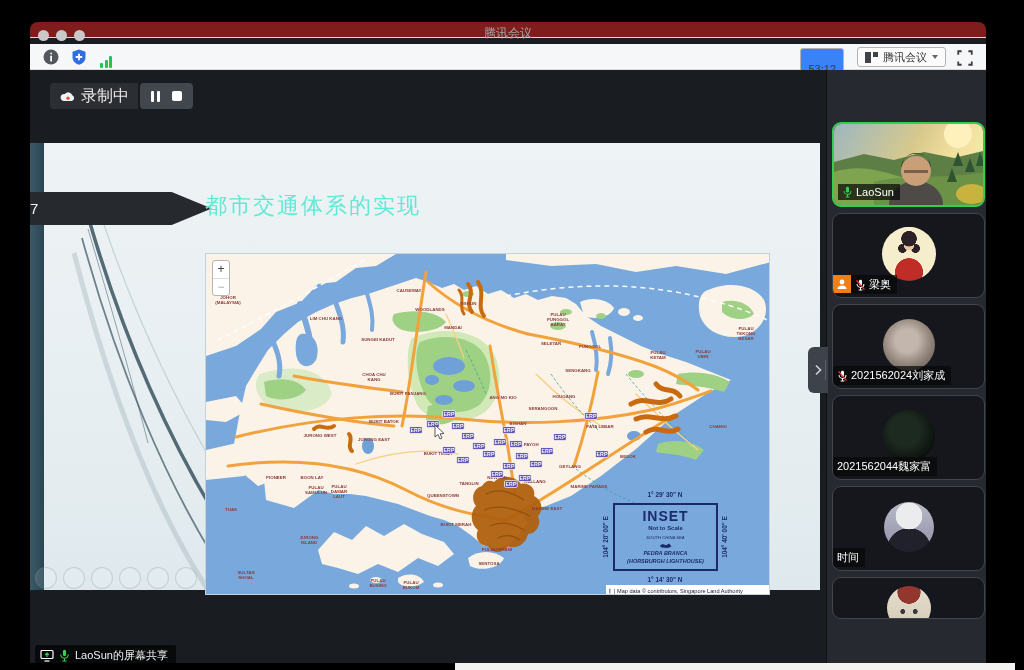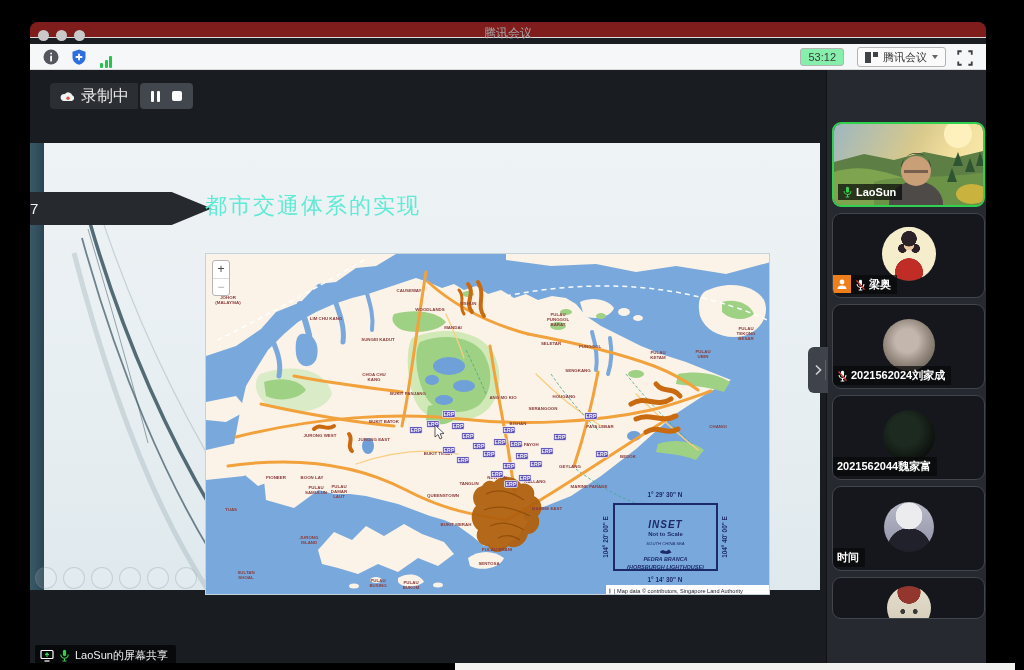--- a/index.html
+++ b/index.html
@@ -13,21 +13,21 @@
   .tdot.d1{left:8px}.tdot.d2{left:26px}.tdot.d3{left:44px}
   .wtitle{position:absolute;left:0;right:0;top:0;height:22px;line-height:22px;text-align:center;font-size:12px;color:#a6a6aa;}
 
   .toolbar{position:absolute;left:0;top:22px;width:956px;height:26px;background:#f6f7f8;border-bottom:1px solid #dadada;}
   .tb-ic{position:absolute;top:4px;width:18px;height:18px;}
   .ic-info{left:12px;}
   .ic-shield{left:40px;}
   .ic-signal{left:70px;top:6px;display:flex;align-items:flex-end;gap:1.5px;}
   .bar{width:3px;background:#29c24e;border-radius:1px;}
   .b1{height:5px}.b2{height:8px}.b3{height:12px}
-  .timer-chip{position:absolute;right:142px;top:4px;height:18px;line-height:16px;padding:0 7px;border:1px solid #b3b3b3;border-radius:3px;background:#86efac;font-size:11px;color:#3a3a3a;}
+  .timer-chip{position:absolute;right:142px;top:4px;height:18px;line-height:16px;padding:12px 7px;border:1px solid #b3b3b3;border-radius:3px;background:#3b82f6;font-size:11px;color:#3a3a3a;}
   .view-dd{position:absolute;right:40px;top:3px;height:20px;border:1px solid #b3b3b3;border-radius:3px;background:#fbfbfb;display:flex;align-items:center;gap:5px;padding:0 7px;}
   .vd-icon{position:relative;width:13px;height:11px;}
   .vd-icon::before{content:"";position:absolute;left:0;top:0;width:6px;height:11px;background:#3f4246;}
   .vd-icon::after{content:"";position:absolute;right:0;top:0;width:5px;height:5px;background:#3f4246;}
   .vd-label{font-size:11px;color:#333;}
   .caret{width:0;height:0;border-left:3.5px solid transparent;border-right:3.5px solid transparent;border-top:4px solid #666;}
   .ic-fullscreen{right:12px;left:auto;top:5px;}
 
   .content{position:absolute;left:0;top:48px;width:956px;height:593px;background:#191c21;}
 
@@ -55,21 +55,21 @@
 
   
   .map{position:absolute;left:175px;top:110px;width:565px;height:342px;background:#79a8dc;overflow:hidden;border:1px solid #c4d2da;}
   .map-svg{position:absolute;left:0;top:0;}
   .mlabel{position:absolute;transform:translate(-50%,-50%) scale(.55);font-size:8px;font-weight:bold;color:#8a3c3c;text-align:center;line-height:1.1;white-space:pre;pointer-events:none;}
   .erp{position:absolute;transform:translate(-50%,-50%) scale(.75);min-width:15px;height:10px;line-height:8px;text-align:center;font-size:7px;font-weight:bold;color:#fff;background:#5547b0;border:1px solid #fff;border-radius:2px;padding:0 1px;pointer-events:none;}
   .zoomctl{position:absolute;left:6px;top:6px;width:18px;height:36px;background:#fff;border:1px solid #b5b5b5;border-radius:3px;overflow:hidden;}
   .zbtn{width:100%;height:17px;line-height:17px;text-align:center;font-size:12px;color:#444;}
   .zbtn.zout{border-top:1px solid #ddd;color:#aaa;}
   .inset{position:absolute;left:407px;top:249px;width:105px;height:68px;border:2px solid #1c2a6b;color:#1c2a6b;text-align:center;}
-  .inset-title{font-size:10px;font-weight:bold;margin-top:14px;letter-spacing:1px;font-style:italic;}
+  .inset-title{font-size:14px;font-weight:bold;margin-top:3px;letter-spacing:1px;}
   .inset-sub{font-size:7px;font-weight:bold;transform:scale(.85);}
   .inset-sea{font-size:7px;font-style:italic;transform:scale(.6);margin-top:3px;}
   .inset-isle{width:12px;height:5px;background:#1c2a6b;margin:2px auto 1px;clip-path:polygon(0 60%,25% 20%,55% 45%,80% 10%,100% 70%,70% 100%,20% 90%);}
   .inset-pb{font-size:7px;font-style:italic;font-weight:bold;transform:scale(.78);line-height:1.15;}
   .coord{position:absolute;font-size:8px;font-weight:bold;color:#1c2a6b;white-space:nowrap;}
   .lat-top{left:459px;top:241px;transform:translate(-50%,-50%) scale(.8);}
   .lat-bot{left:459px;top:326px;transform:translate(-50%,-50%) scale(.8);}
   .lon-left{left:400px;top:283px;transform:translate(-50%,-50%) rotate(-90deg) scale(.8);}
   .lon-right{left:519px;top:283px;transform:translate(-50%,-50%) rotate(-90deg) scale(.8);}
   .attr{position:absolute;left:400px;top:331px;width:165px;height:11px;background:#fff;display:flex;align-items:center;gap:3px;padding:0 3px;}
@@ -100,21 +100,21 @@
   .av-anime .avatar{width:50px;height:50px;background:
     radial-gradient(circle at 50% 28%, #ecebee 0 30%, rgba(0,0,0,0) 31%),
     radial-gradient(circle at 50% 44%, #e8d4c4 0 8%, rgba(0,0,0,0) 9%),
     radial-gradient(circle at 50% 96%, #21212b 0 40%, rgba(0,0,0,0) 41%),
     linear-gradient(#b9bac8,#8e90a6);}
   .av-cat .avatar{left:50%;top:8px;transform:translateX(-50%);width:44px;height:44px;background:
     radial-gradient(circle at 50% 14%, #93362e 0 26%, rgba(0,0,0,0) 27%),
     radial-gradient(circle at 36% 58%, #3a3a3a 0 6%, rgba(0,0,0,0) 7%),
     radial-gradient(circle at 64% 58%, #3a3a3a 0 6%, rgba(0,0,0,0) 7%),
     linear-gradient(#e6dfcf,#d3c9b4);}
-  .chip-row{position:absolute;left:0;bottom:3px;display:flex;align-items:stretch;font-weight:bold;}
+  .chip-row{position:absolute;left:0;bottom:3px;display:flex;align-items:stretch;}
   .thumb.active .chip-row{left:4px;bottom:5px;}
   .cohost{width:18px;height:18px;background:#ef7f1a;display:flex;align-items:center;justify-content:center;flex:0 0 18px;}
   .chip{display:flex;align-items:center;gap:3px;background:rgba(8,8,8,.72);padding:2px 6px 2px 4px;}
   .pname{color:#fff;font-size:11px;white-space:nowrap;}
 
   
   .handle{position:absolute;left:778px;top:277px;width:20px;height:46px;background:#3e424a;border-radius:6px 0 0 6px;display:flex;align-items:center;justify-content:center;}
   .handle .vline{position:absolute;right:2px;top:13px;width:1.5px;height:20px;background:#5c6068;}
 
   .desktop-strip{position:absolute;left:455px;top:663px;width:560px;height:7px;background:#f2f2f0;}

